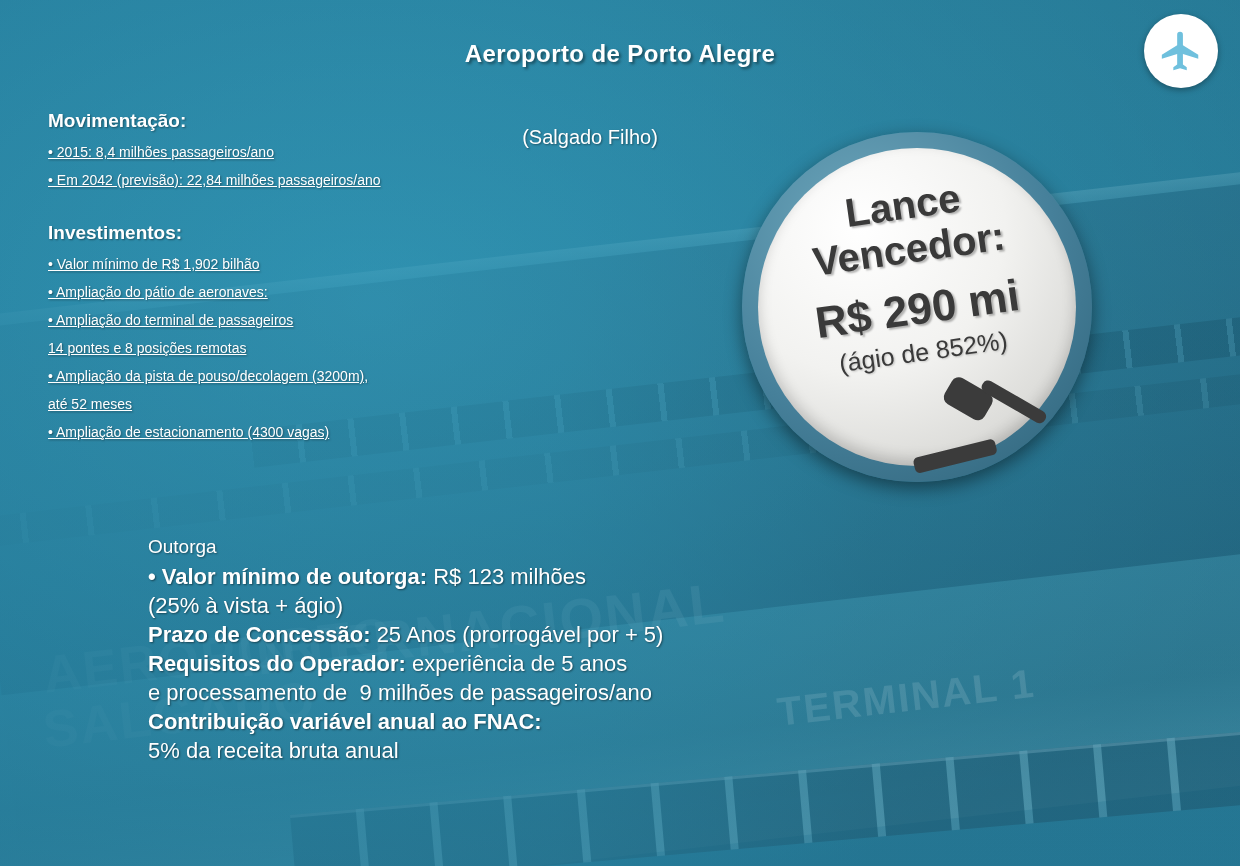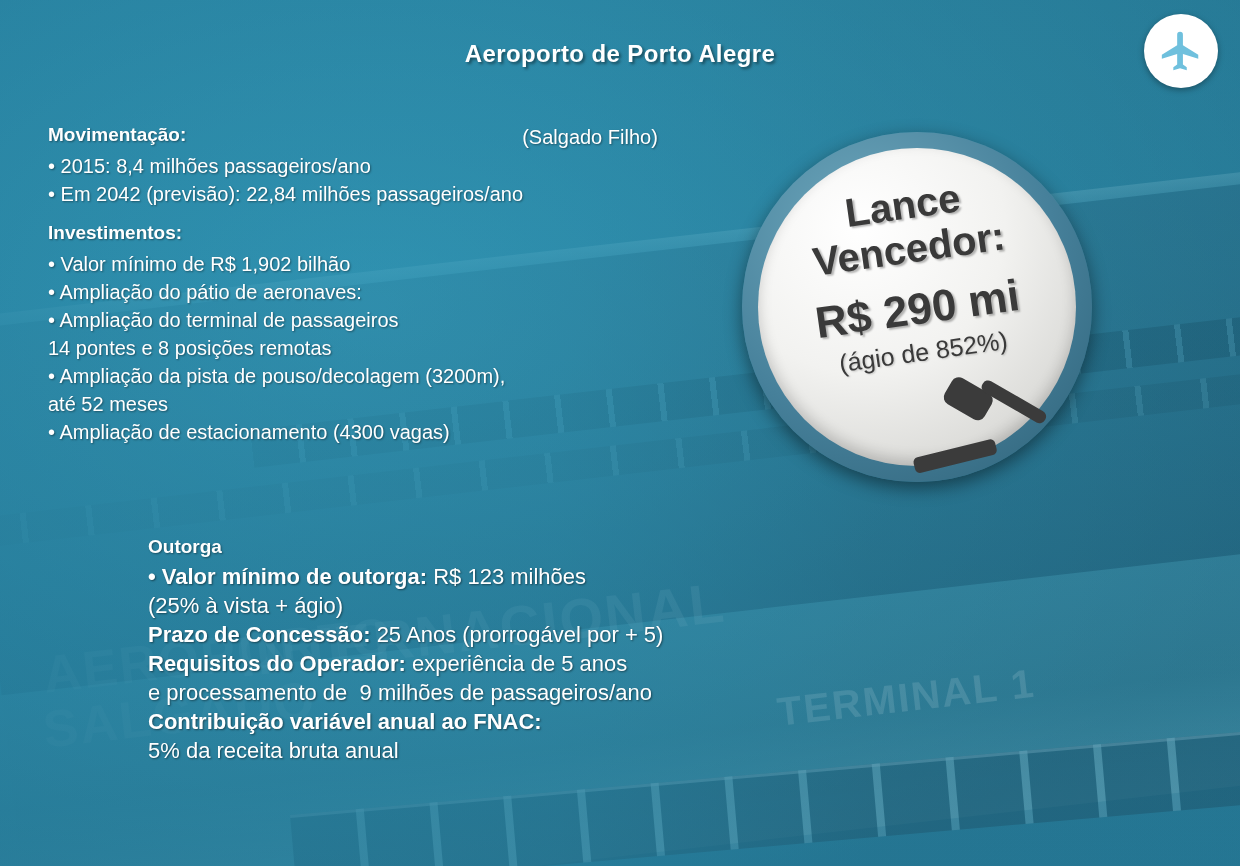--- a/index.html
+++ b/index.html
@@ -181,35 +181,36 @@
     left: 48px;
     width: 660px;
   }
   .sec h3 {
     margin: 0 0 6px 0;
     font-size: 19px;
     font-weight: bold;
     text-shadow: 1px 1px 2px rgba(0,0,0,.4);
   }
   .sec .line {
-    font-size: 20px;
+    font-size: 14px;
     line-height: 28px;
     text-shadow: 1px 1px 2px rgba(0,0,0,.4);
     white-space: pre;
-  }
-  #sec-mov { top: 124px; }
+    text-decoration: underline;
+  }
+  #sec-mov { top: 110px; }
   #sec-inv { top: 222px; }
 
   .lower {
     position: absolute;
     left: 148px;
     top: 536px;
     width: 700px;
   }
-  .lower .h { font-size: 19px; font-weight: bold; margin-bottom: 4px;
+  .lower .h { font-size: 19px; font-weight: normal; margin-bottom: 4px;
     text-shadow: 1px 1px 2px rgba(0,0,0,.4); }
   .lower .line {
     font-size: 22px;
     line-height: 29px;
     text-shadow: 1px 1px 2px rgba(0,0,0,.45);
     white-space: pre;
   }
   .lower .line b { font-weight: bold; }
 
   

